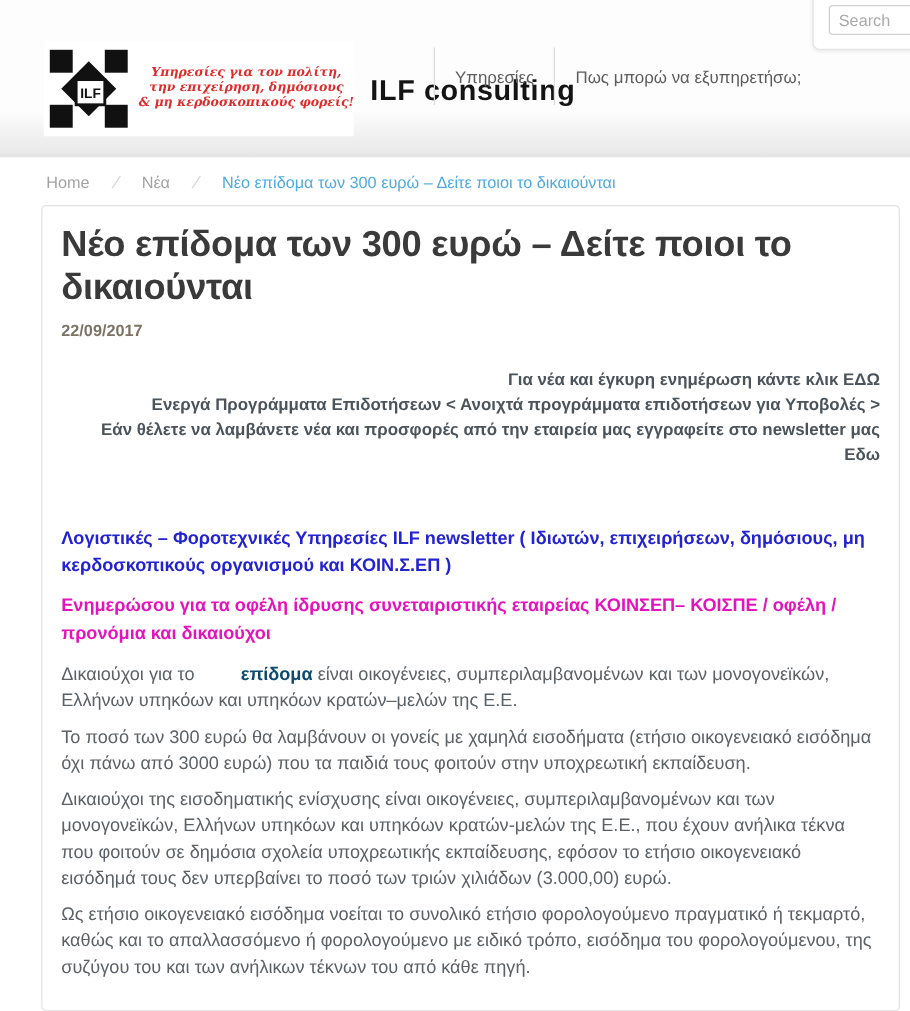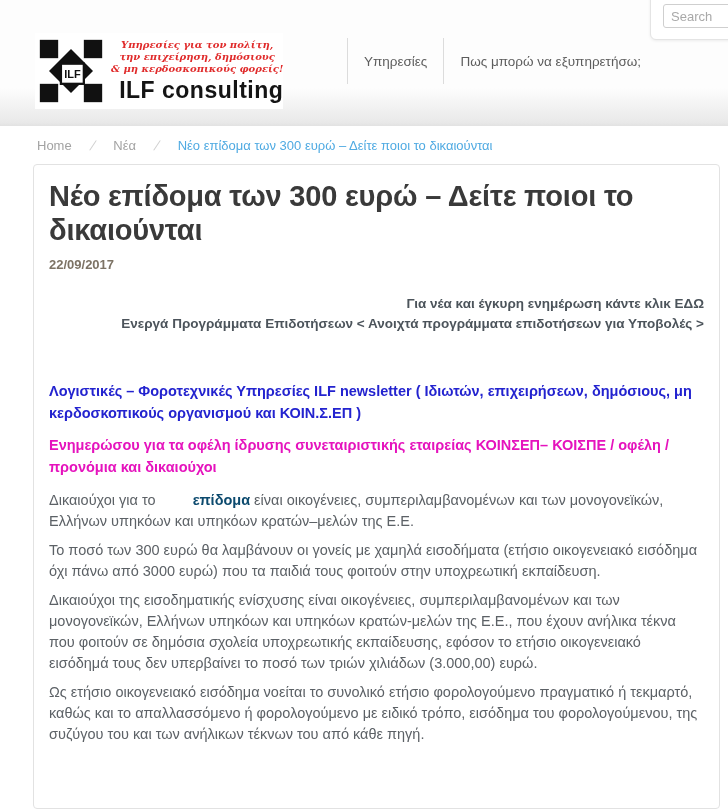--- a/index.html
+++ b/index.html
@@ -26,21 +26,21 @@
     font-size:13px;color:#666;outline:none;box-sizing:border-box;
     font-family:"Liberation Sans",sans-serif;
   }
   .search-input::placeholder{color:#a9a9a9;}
   .logo-box{
     position:absolute;left:35px;top:33px;width:248px;height:76px;
     background:#fff;display:flex;align-items:center;gap:7px;
     padding-left:3px;box-sizing:border-box;cursor:pointer;
   }
   .logo-mark{flex:0 0 auto;}
-  .logo-right{display:flex;flex-direction:column;align-items:flex-end;}
+  .logo-right{display:flex;flex-direction:row;align-items:center;gap:13px;}
   .logo-tagline{
     color:#e02b2b;font-family:"DejaVu Serif",serif;font-style:italic;
     font-weight:bold;font-size:10px;line-height:12px;text-align:center;
     white-space:nowrap;
   }
   .logo-brand{
     color:#141414;font-size:23px;font-weight:bold;letter-spacing:.5px;
     line-height:26px;margin-top:2px;white-space:nowrap;
   }
   .nav{position:absolute;left:347px;top:38px;height:46px;display:flex;}
@@ -129,20 +129,21 @@
 
 <div class="card">
 
   <h1 class="article-title">Νέο επίδομα των 300 ευρώ – Δείτε ποιοι το δικαιούνται</h1>
 
   <div class="article-date">22/09/2017</div>
 
   <div class="promo">
     <p>Για νέα και έγκυρη ενημέρωση κάντε κλικ ΕΔΩ</p>
     <p>Ενεργά Προγράμματα Επιδοτήσεων &lt; Ανοιχτά προγράμματα επιδοτήσεων για Υποβολές &gt;</p>
+    <p>Εάν θέλετε να λαμβάνετε νέα και προσφορές από την εταιρεία μας εγγραφείτε στο newsletter μας Εδω</p>
   </div>
 
   <p class="hl hl-blue">Λογιστικές – Φοροτεχνικές Υπηρεσίες ILF newsletter ( Ιδιωτών, επιχειρήσεων, δημόσιους, μη κερδοσκοπικούς οργανισμού και ΚΟΙΝ.Σ.ΕΠ )</p>
 
   <p class="hl hl-magenta">Ενημερώσου για τα οφέλη ίδρυσης συνεταιριστικής εταιρείας ΚΟΙΝΣΕΠ– ΚΟΙΣΠΕ / οφέλη / προνόμια και δικαιούχοι</p>
 
   <div class="bodytext">
     <p><span>Δικαιούχοι για το </span><strong>επίδομα</strong><span> είναι οικογένειες, συμπεριλαμβανομένων και των μονογονεϊκών, Ελλήνων υπηκόων και υπηκόων κρατών–μελών της Ε.Ε.</span></p>
     <p>Το ποσό των 300 ευρώ θα λαμβάνουν οι γονείς με χαμηλά εισοδήματα (ετήσιο οικογενειακό εισόδημα όχι πάνω από 3000 ευρώ) που τα παιδιά τους φοιτούν στην υποχρεωτική εκπαίδευση.</p>
     <p>Δικαιούχοι της εισοδηματικής ενίσχυσης είναι οικογένειες, συμπεριλαμβανομένων και των μονογονεϊκών, Ελλήνων υπηκόων και υπηκόων κρατών-μελών της Ε.Ε., που έχουν ανήλικα τέκνα που φοιτούν σε δημόσια σχολεία υποχρεωτικής εκπαίδευσης, εφόσον το ετήσιο οικογενειακό εισόδημά τους δεν υπερβαίνει το ποσό των τριών χιλιάδων (3.000,00) ευρώ.</p>

